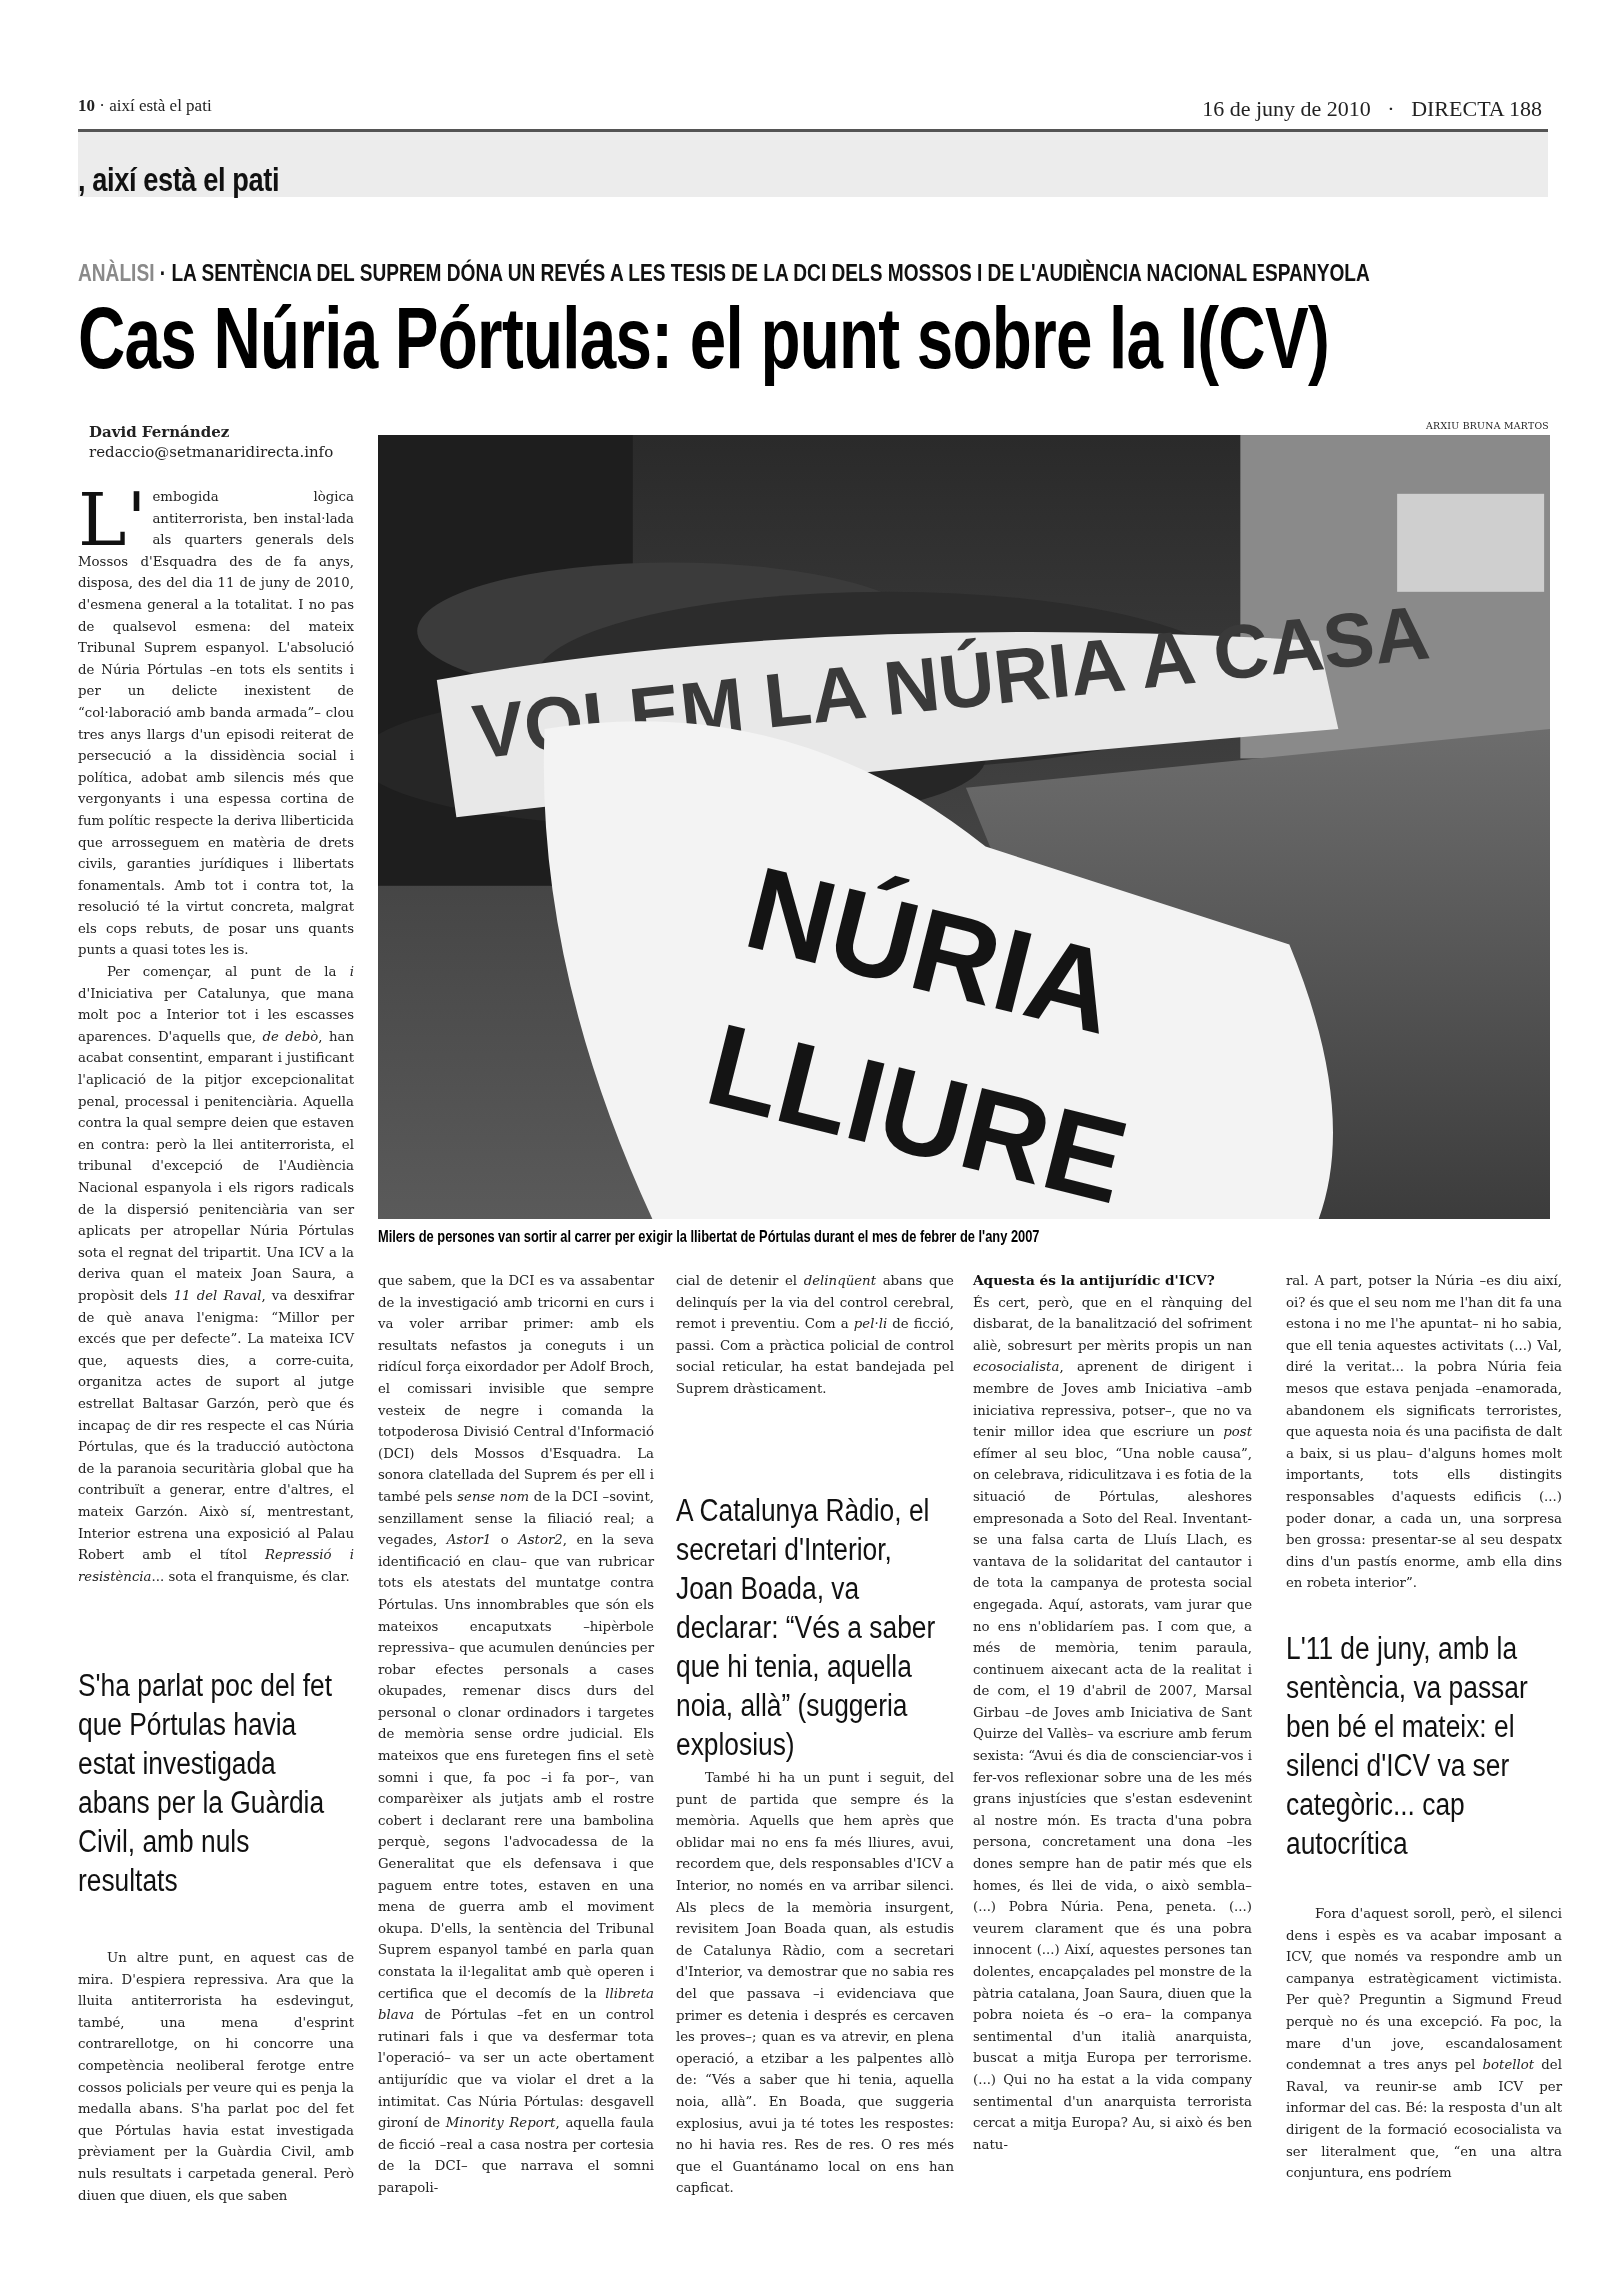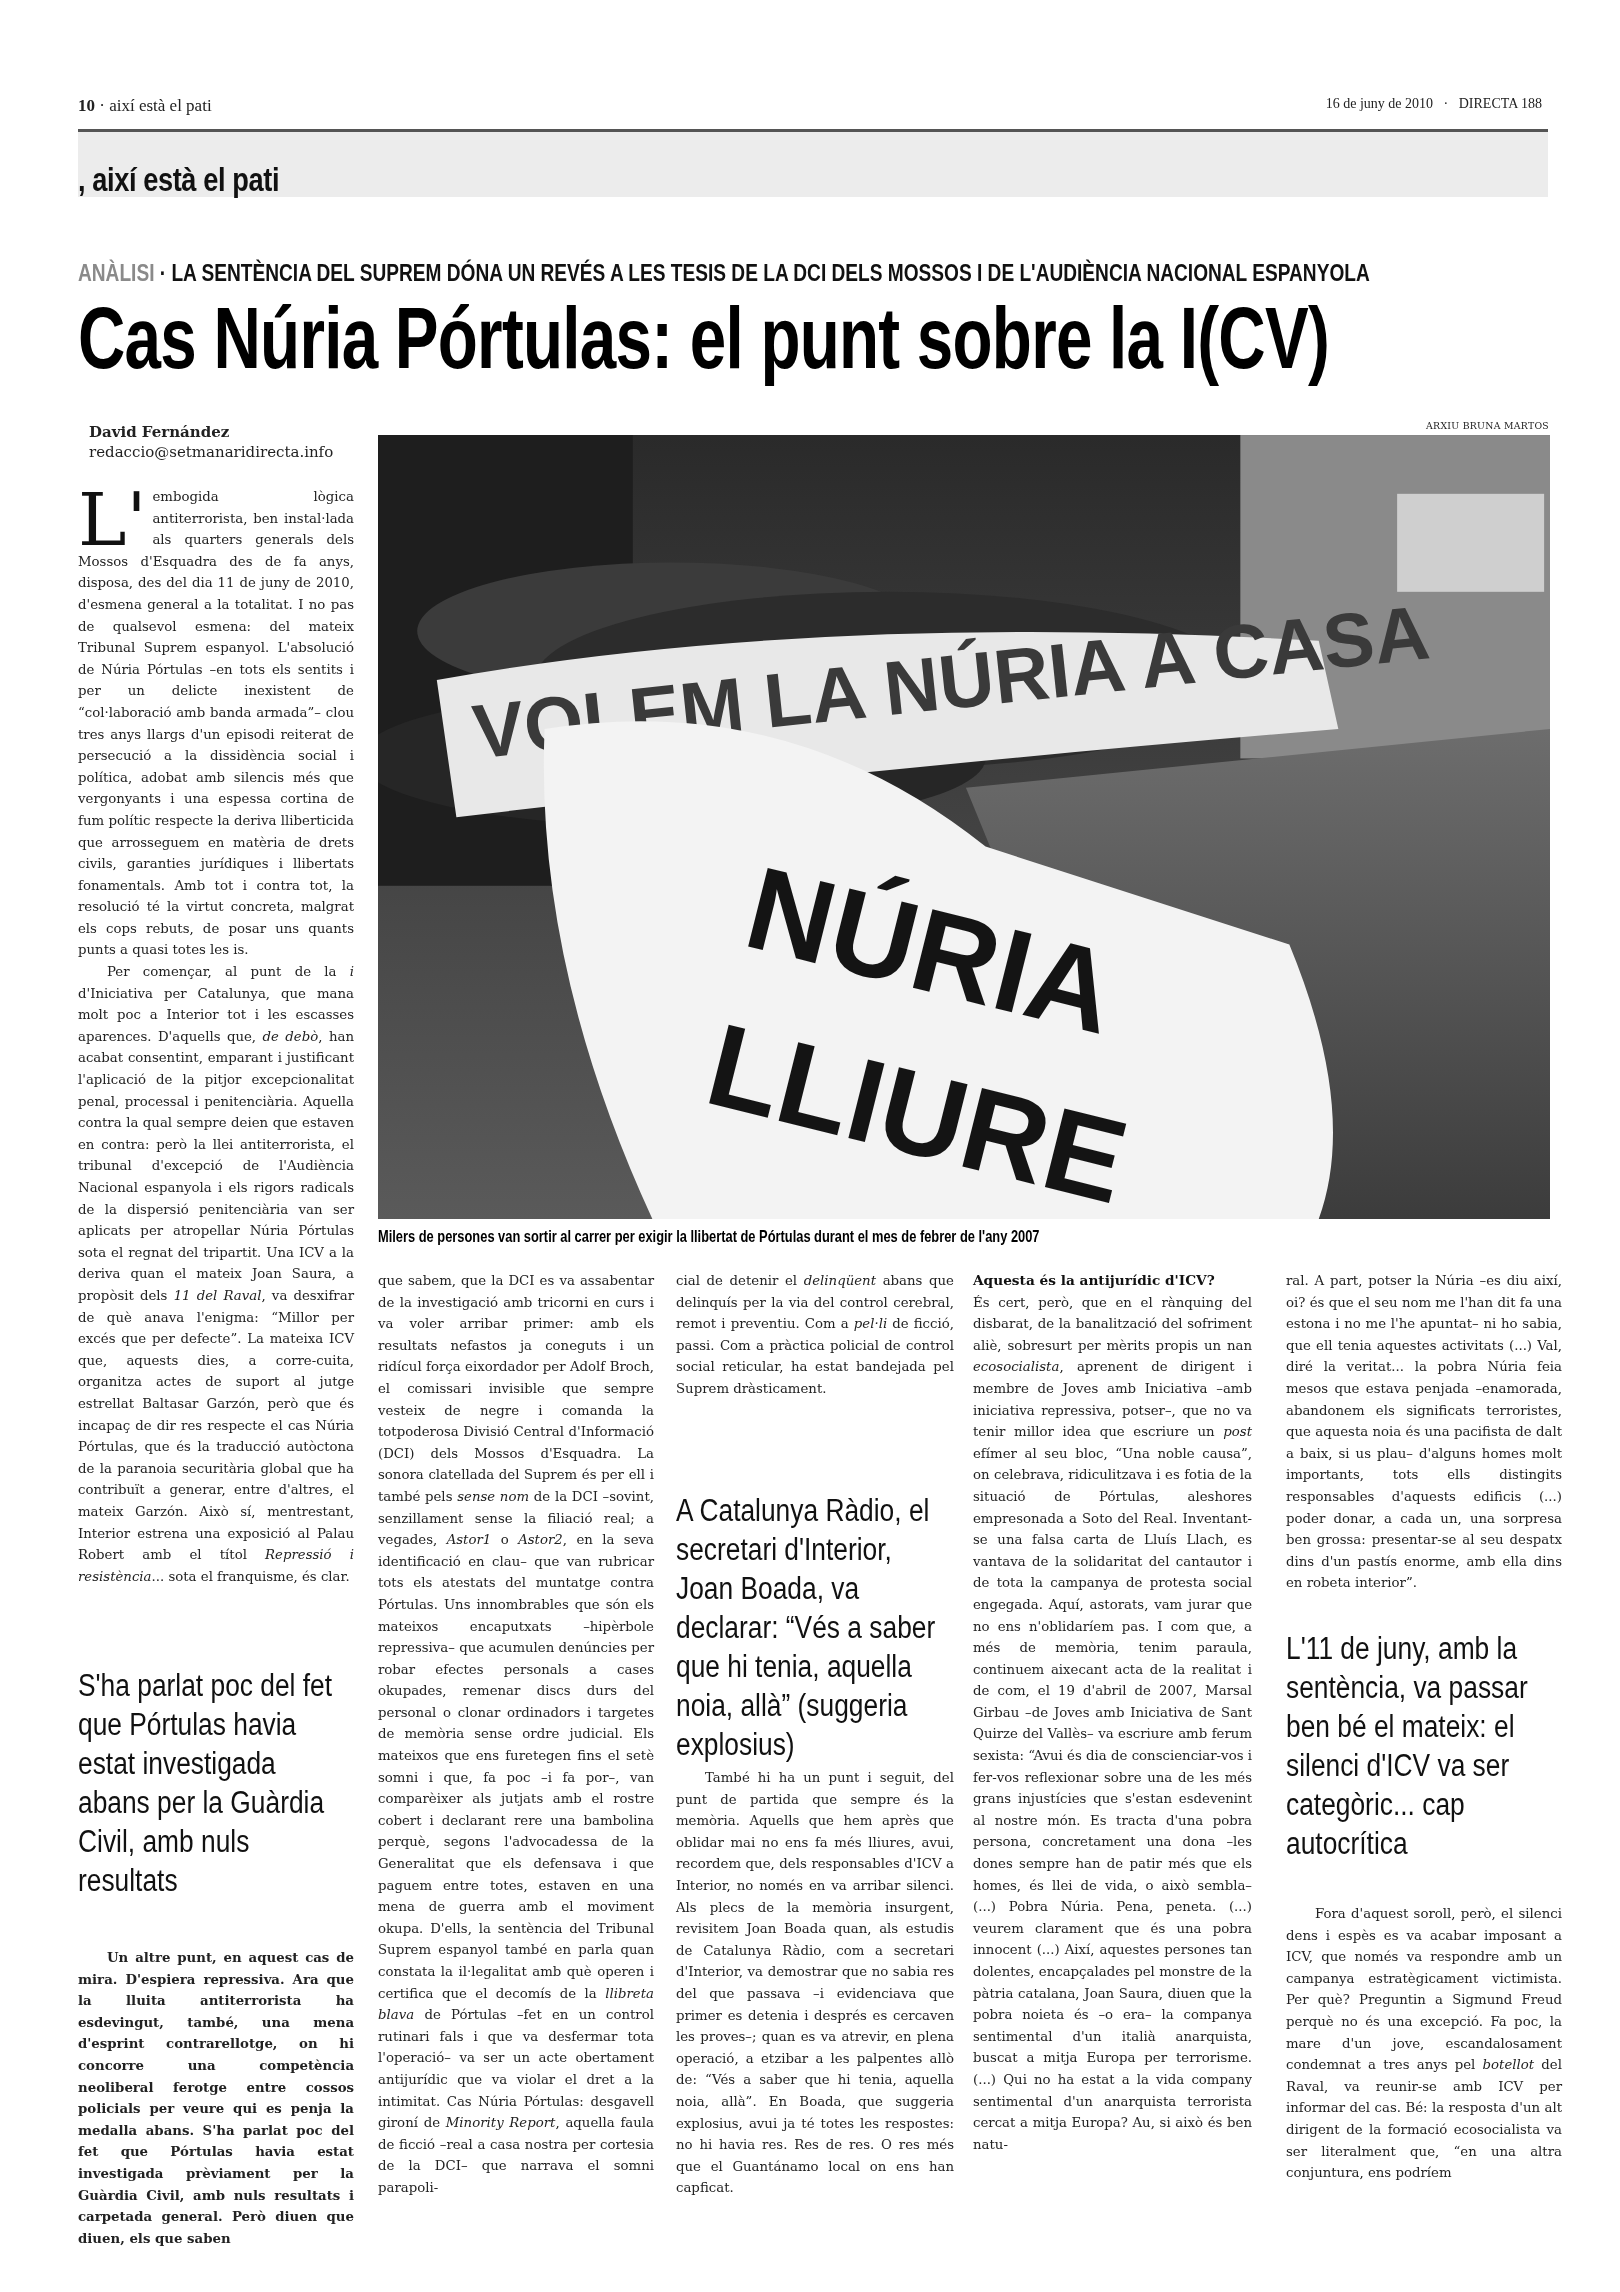--- a/index.html
+++ b/index.html
@@ -1,20 +1,20 @@
 <!DOCTYPE html>
 <html><head>
 <meta charset="utf-8">
 <style>
   html, body { margin:0; padding:0; background:#ffffff; }
   body { width:1620px; height:2293px; position:relative; overflow:hidden; color:#1a1a1a; }
 
   .folio { position:absolute; top:96px; left:78px; font-family:"Liberation Serif", serif; font-size:17px; color:#222; }
   .folio b { font-weight:bold; }
-  .folio-right { position:absolute; top:96px; right:78px; font-family:"Liberation Serif", serif; font-size:14px; color:#222; }
+  .folio-right { position:absolute; top:96px; right:78px; font-family:"Liberation Serif", serif; font-size:22px; color:#222; }
   .rule { position:absolute; top:129px; left:78px; width:1470px; height:2.9px; background:#555; }
   .section-band { position:absolute; top:132px; left:78px; width:1470px; height:65px; background:#ececec; }
   .section-title { position:absolute; top:160px; left:78px; font-family:"Liberation Sans", sans-serif; font-weight:bold; font-size:34px; color:#111; letter-spacing:-0.5px; transform:scaleX(0.8); transform-origin:left top; white-space:nowrap; }
 
   .kicker { position:absolute; top:259px; left:78px; font-family:"Liberation Sans", sans-serif; font-weight:bold; font-size:24.5px; white-space:nowrap; transform:scaleX(0.78); transform-origin:left top; }
   .kicker .tag { color:#8a8a8a; }
   .kicker .sep { color:#111; }
   .kicker .text { color:#111; }
   .headline { position:absolute; top:294px; left:78px; font-family:"Liberation Sans", sans-serif; font-weight:bold; font-size:88px; line-height:1; color:#000; white-space:nowrap; transform:scaleX(0.745); transform-origin:left top; letter-spacing:-1px; }
 
@@ -106,21 +106,21 @@
 
 <div class="col col1" style="top:486px;">
   <p class="noindent">
     <span class="dropcap">L'</span><span>embogida lògica antiterrorista, ben instal·lada als quarters generals dels Mossos d'Esquadra des de fa anys, disposa, des del dia 11 de juny de 2010, d'esmena general a la totalitat. I no pas de qualsevol esmena: del mateix Tribunal Suprem espanyol. L'absolució de Núria Pórtulas –en tots els sentits i per un delicte inexistent de “col·laboració amb banda armada”– clou tres anys llargs d'un episodi reiterat de persecució a la dissidència social i política, adobat amb silencis més que vergonyants i una espessa cortina de fum polític respecte la deriva lliberticida que arrosseguem en matèria de drets civils, garanties jurídiques i llibertats fonamentals. Amb tot i contra tot, la resolució té la virtut concreta, malgrat els cops rebuts, de posar uns quants punts a quasi totes les is.</span>
   </p>
   <p><span>Per començar, al punt de la </span><em>i</em><span> d'Iniciativa per Catalunya, que mana molt poc a Interior tot i les escasses aparences. D'aquells que, </span><em>de debò</em><span>, han acabat consentint, emparant i justificant l'aplicació de la pitjor excepcionalitat penal, processal i penitenciària. Aquella contra la qual sempre deien que estaven en contra: però la llei antiterrorista, el tribunal d'excepció de l'Audiència Nacional espanyola i els rigors radicals de la dispersió penitenciària van ser aplicats per atropellar Núria Pórtulas sota el regnat del tripartit. Una ICV a la deriva quan el mateix Joan Saura, a propòsit dels </span><em>11 del Raval</em><span>, va desxifrar de què anava l'enigma: “Millor per excés que per defecte”. La mateixa ICV que, aquests dies, a corre-cuita, organitza actes de suport al jutge estrellat Baltasar Garzón, però que és incapaç de dir res respecte el cas Núria Pórtulas, que és la traducció autòctona de la paranoia securitària global que ha contribuït a generar, entre d'altres, el mateix Garzón. Això sí, mentrestant, Interior estrena una exposició al Palau Robert amb el títol </span><em>Repressió i resistència</em><span>... sota el franquisme, és clar.</span></p>
 </div>
 <div class="col col1" style="top:1666px;">
   <div class="pull">S'ha parlat poc del fet que Pórtulas havia estat investigada abans per la Guàrdia Civil, amb nuls resultats</div>
 </div>
-<div class="col col1" style="top:1947px;font-weight:bold;">
+<div class="col col1" style="top:1947px;">
   <p>Un altre punt, en aquest cas de mira. D'espiera repressiva. Ara que la lluita antiterrorista ha esdevingut, també, una mena d'esprint contrarellotge, on hi concorre una competència neoliberal ferotge entre cossos policials per veure qui es penja la medalla abans. S'ha parlat poc del fet que Pórtulas havia estat investigada prèviament per la Guàrdia Civil, amb nuls resultats i carpetada general. Però diuen que diuen, els que saben</p>
 </div>
 
 <div class="col col2" style="top:1270px;">
   <p class="noindent"><span>que sabem, que la DCI es va assabentar de la investigació amb tricorni en curs i va voler arribar primer: amb els resultats nefastos ja coneguts i un ridícul força eixordador per Adolf Broch, el comissari invisible que sempre vesteix de negre i comanda la totpoderosa Divisió Central d'Informació (DCI) dels Mossos d'Esquadra. La sonora clatellada del Suprem és per ell i també pels </span><em>sense nom</em><span> de la DCI –sovint, senzillament sense la filiació real; a vegades, </span><em>Astor1</em><span> o </span><em>Astor2</em><span>, en la seva identificació en clau– que van rubricar tots els atestats del muntatge contra Pórtulas. Uns innombrables que són els mateixos encaputxats –hipèrbole repressiva– que acumulen denúncies per robar efectes personals a cases okupades, remenar discs durs del personal o clonar ordinadors i targetes de memòria sense ordre judicial. Els mateixos que ens furetegen fins el setè somni i que, fa poc –i fa por–, van comparèixer als jutjats amb el rostre cobert i declarant rere una bambolina perquè, segons l'advocadessa de la Generalitat que els defensava i que paguem entre totes, estaven en una mena de guerra amb el moviment okupa. D'ells, la sentència del Tribunal Suprem espanyol també en parla quan constata la il·legalitat amb què operen i certifica que el decomís de la </span><em>llibreta blava</em><span> de Pórtulas –fet en un control rutinari fals i que va desfermar tota l'operació– va ser un acte obertament antijurídic que va violar el dret a la intimitat. Cas Núria Pórtulas: desgavell gironí de </span><em>Minority Report</em><span>, aquella faula de ficció –real a casa nostra per cortesia de la DCI– que narrava el somni parapoli-</span></p>
 </div>
 
 <div class="col col3" style="top:1270px;">
   <p class="noindent"><span>cial de detenir el </span><em>delinqüent</em><span> abans que delinquís per la via del control cerebral, remot i preventiu. Com a </span><em>pel·li</em><span> de ficció, passi. Com a pràctica policial de control social reticular, ha estat bandejada pel Suprem dràsticament.</span></p>
 </div>

